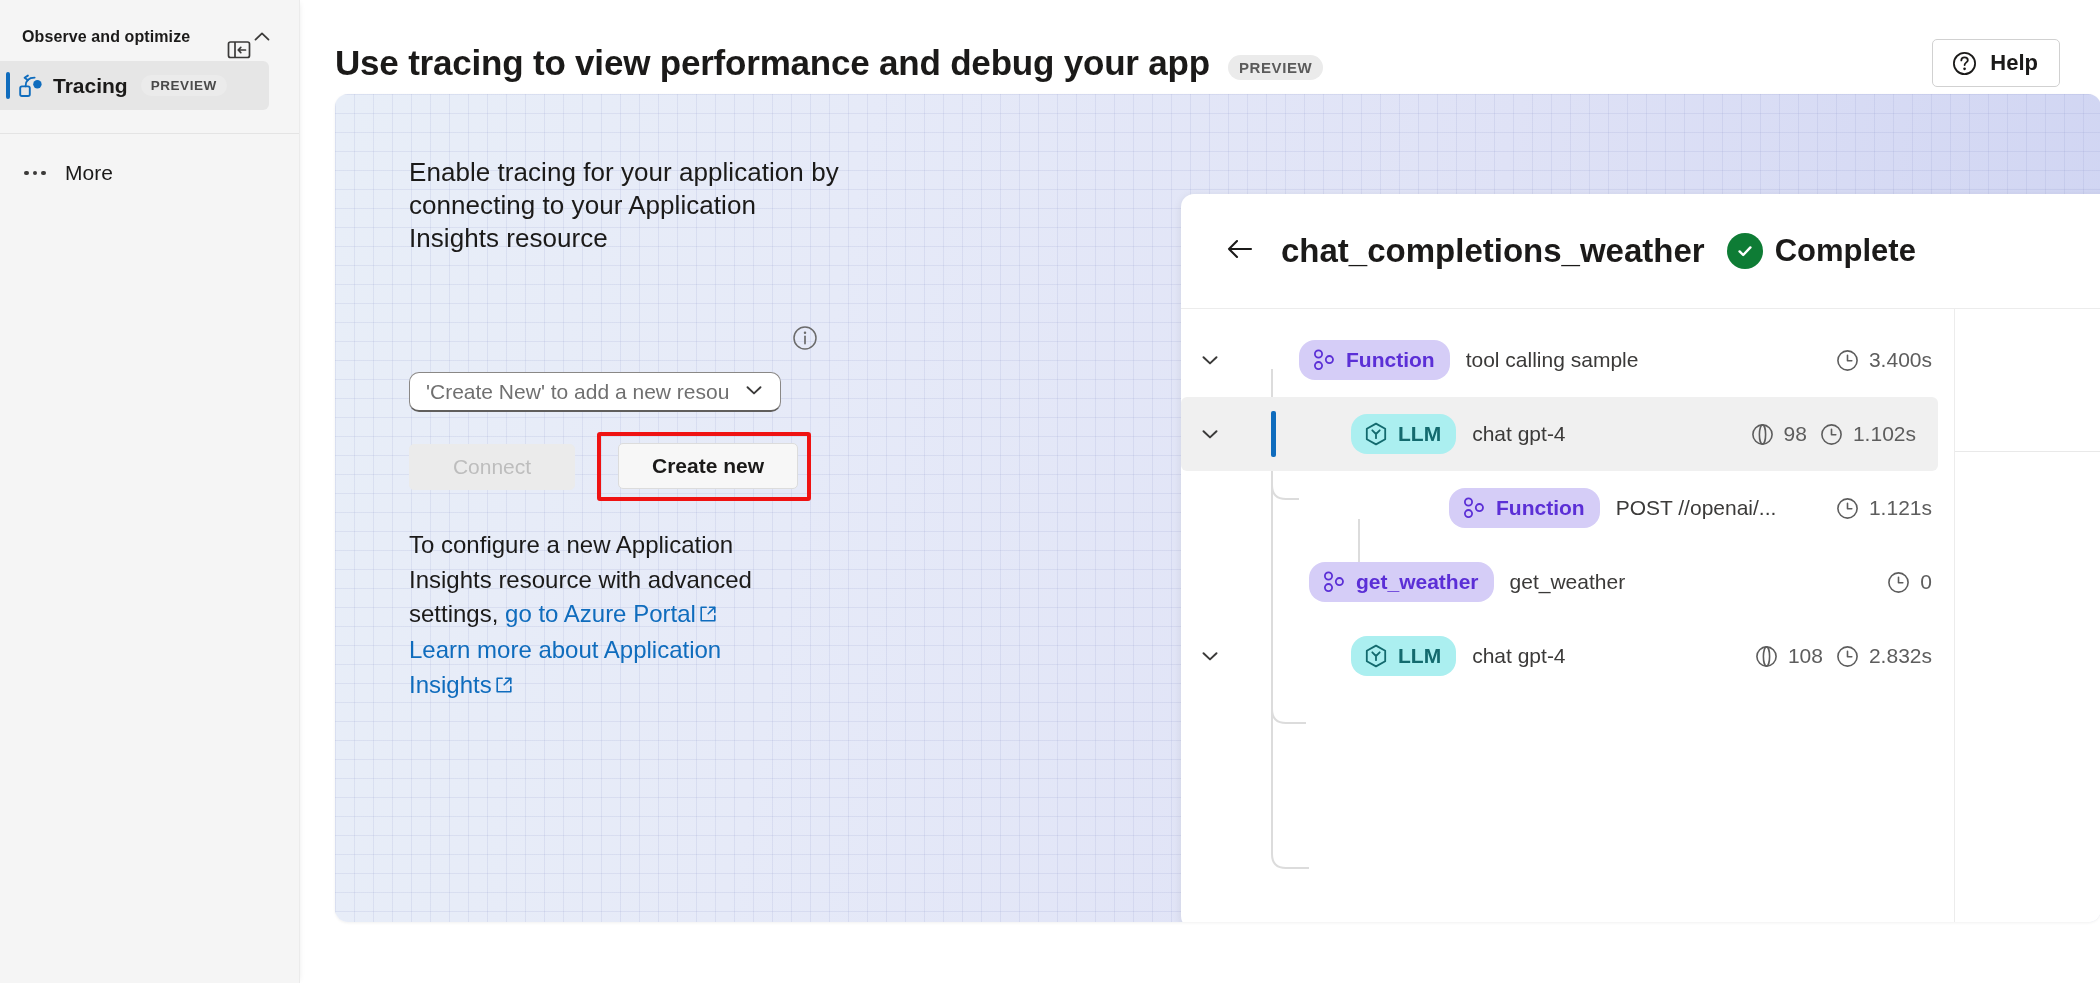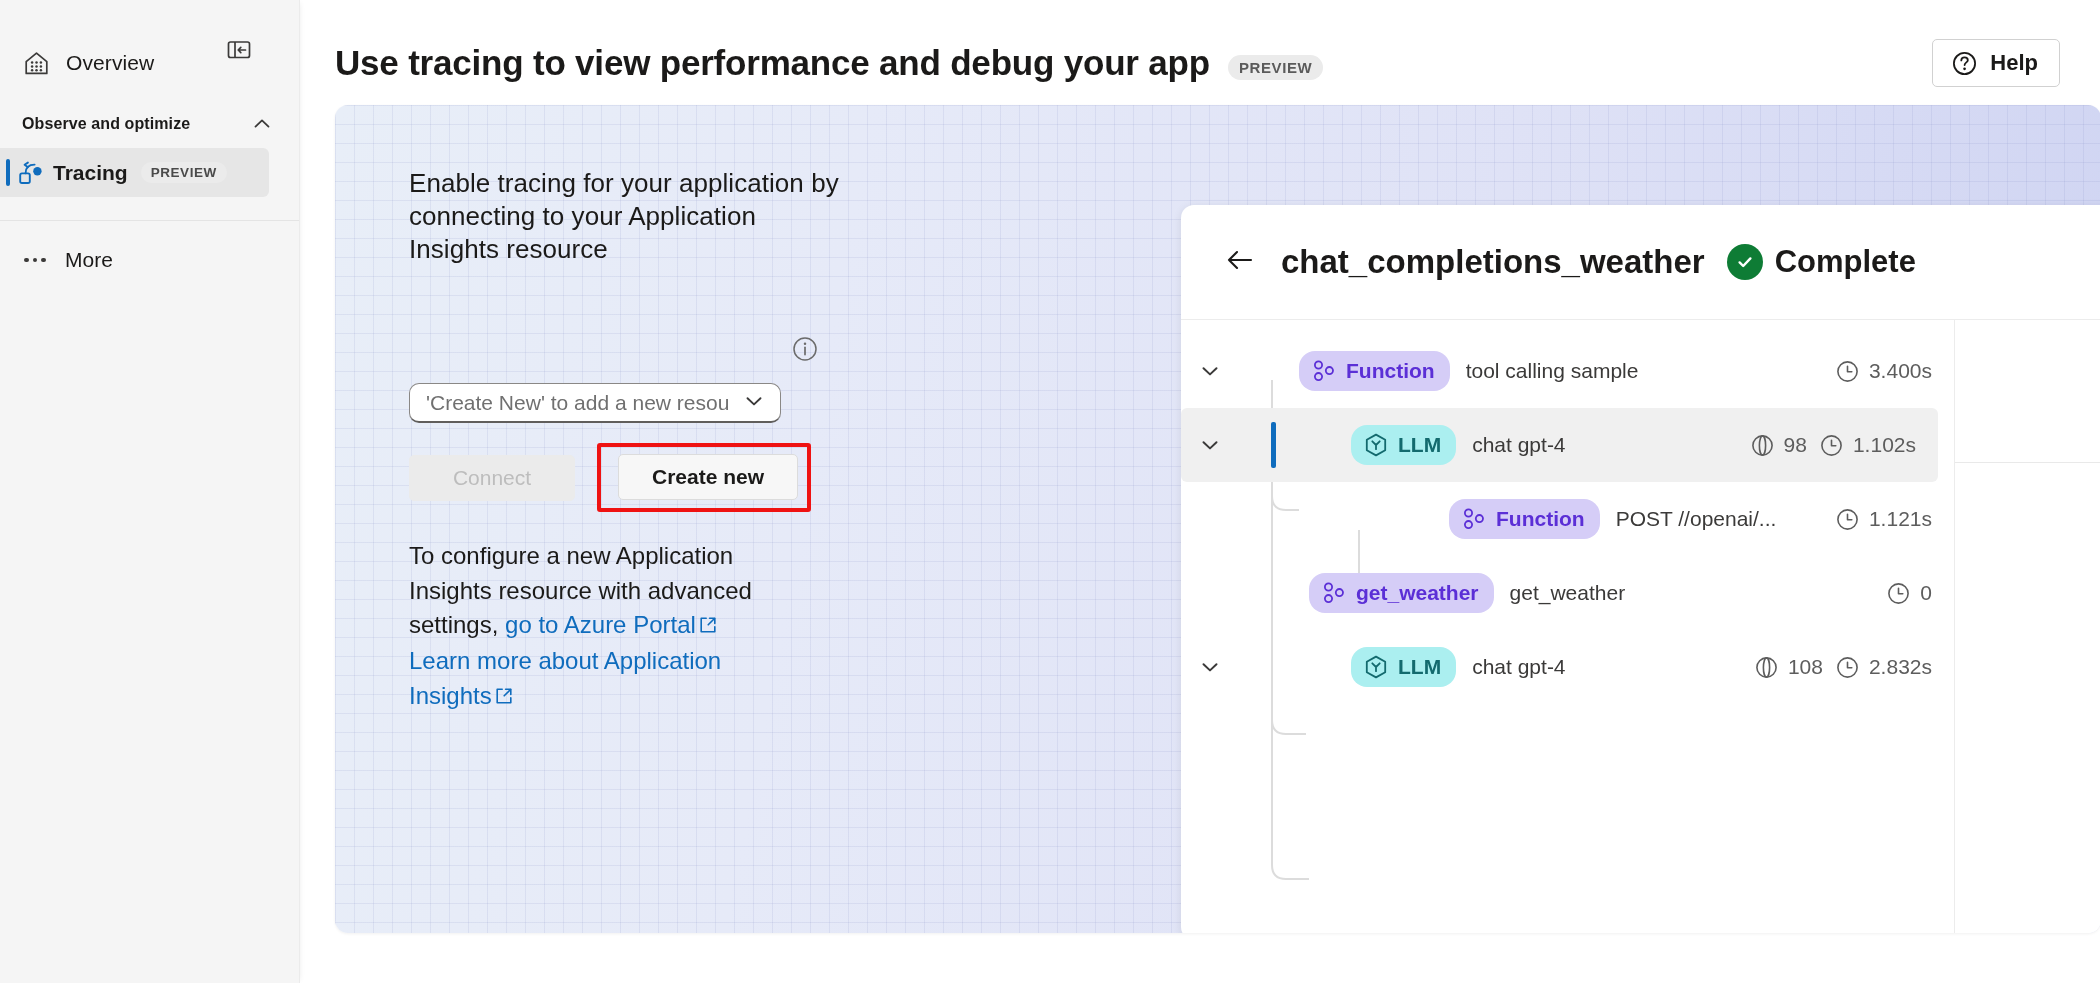--- a/index.html
+++ b/index.html
@@ -93,21 +93,21 @@
   }
   .help-btn {
     margin-left: auto; display: flex; align-items: center; gap: 11px;
     border: 1px solid #d1d1d1; border-radius: 5px; background: #fff;
     height: 48px; padding: 0 21px 0 17px; cursor: pointer;
   }
   .help-btn .label { font-size: 22px; font-weight: 700; color: #1b1a19; }
 
   
   .hero {
-    position: absolute; left: 36px; top: 105px;
+    position: absolute; left: 36px; top: 94px;
     width: 1766px; height: 828px;
     border-radius: 13px;
     background:
       repeating-linear-gradient(to right, rgba(120,130,190,0.13) 0 1px, transparent 1px 19px),
       repeating-linear-gradient(to bottom, rgba(120,130,190,0.13) 0 1px, transparent 1px 19px),
       linear-gradient(100deg, #e8eef8 0%, #e6eaf8 28%, #dfe2f6 62%, #ced3f2 100%);
     box-shadow: 0 1px 3px rgba(0,0,0,0.06);
     overflow: hidden;
   }
 
@@ -210,37 +210,20 @@
   <nav class="sidebar">
 
     <div class="collapse-btn">
       <svg width="24" height="22" viewBox="0 0 24 22">
         <rect x="1.5" y="3" width="21" height="15.5" rx="2" fill="none" stroke="#3b3a39" stroke-width="1.7"></rect>
         <line x1="8" y1="3" x2="8" y2="18.5" stroke="#3b3a39" stroke-width="1.7"></line>
         <path d="M18.5 11 H11.5 M13.8 8.4 L11.2 11 L13.8 13.6" fill="none" stroke="#3b3a39" stroke-width="1.7" stroke-linecap="round" stroke-linejoin="round"></path>
       </svg>
     </div>
 
-    <div class="nav-item nav-overview">
-      <svg width="29" height="29" viewBox="0 0 29 29">
-        <path d="M4.2 12.6 L14.5 4.2 L24.8 12.6 V24.4 H4.2 Z" fill="none" stroke="#3b3a39" stroke-width="1.7" stroke-linejoin="round"></path>
-        <g fill="#3b3a39">
-          <circle cx="10.1" cy="13.6" r="1.25"></circle>
-            <circle cx="14.5" cy="13.6" r="1.25"></circle>
-            <circle cx="18.9" cy="13.6" r="1.25"></circle>
-          <circle cx="10.1" cy="17.5" r="1.25"></circle>
-            <circle cx="14.5" cy="17.5" r="1.25"></circle>
-            <circle cx="18.9" cy="17.5" r="1.25"></circle>
-          <circle cx="10.1" cy="21.3" r="1.25"></circle>
-            <circle cx="14.5" cy="21.3" r="1.25"></circle>
-            <circle cx="18.9" cy="21.3" r="1.25"></circle>
-        </g>
-      </svg>
-      <span class="label">Overview</span>
-    </div>
 
     <div class="group-header">
       <span class="gtitle">Observe and optimize</span>
       <svg width="26" height="26" viewBox="0 0 26 26">
         <path d="M6.5 15.6 L13 9.4 L19.5 15.6" fill="none" stroke="#3b3a39" stroke-width="1.8" stroke-linecap="round" stroke-linejoin="round"></path>
       </svg>
     </div>
 
     <div class="nav-sub selected">
       <svg class="tracing-icon" width="26" height="26" viewBox="0 0 26 26">

